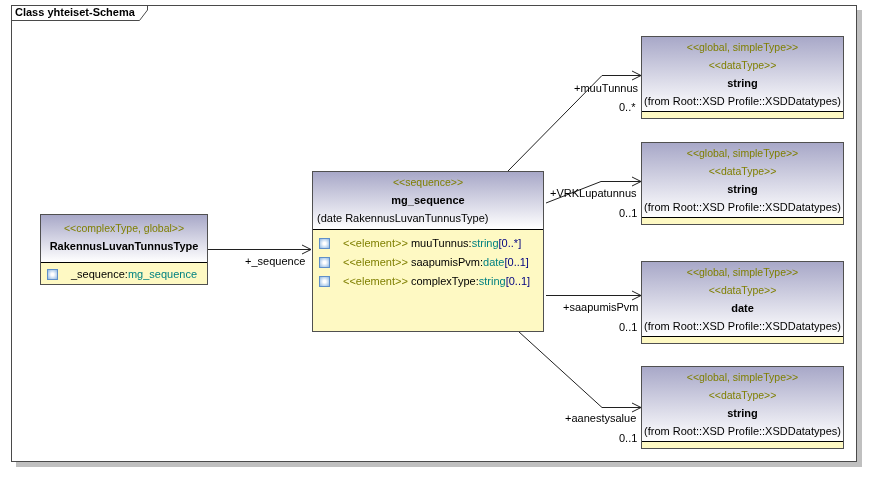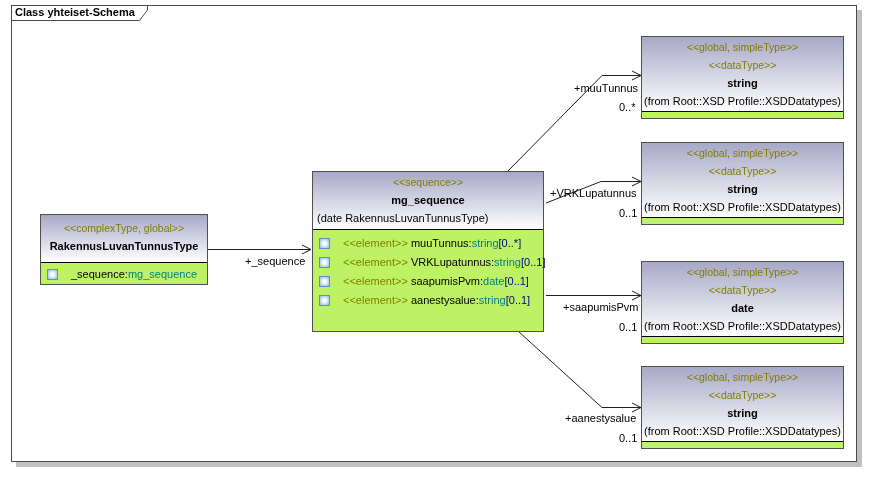--- a/index.html
+++ b/index.html
@@ -4,21 +4,21 @@
 <style>
   html, body { margin: 0; padding: 0; background: #ffffff; }
   body { width: 884px; height: 483px; position: relative; overflow: hidden;
          font-family: "Liberation Sans", sans-serif; font-size: 11px; color: #000; }
   .frame-shadow { position: absolute; left: 16px; top: 10px; width: 846px; height: 457px; background: #c0c0c0; }
   .frame { position: absolute; left: 11px; top: 5px; width: 844px; height: 455px; background: #fff; border: 1px solid #4a4a4a; }
   .frame-tab { position: absolute; left: 11px; top: 5px; height: 15px; }
   .frame-tab svg { position: absolute; left: 0; top: 0; }
   .frame-tab-label { position: absolute; left: 4px; top: 1px; font-weight: bold; font-size: 11px; white-space: nowrap; }
   .conn { position: absolute; left: 0; top: 0; }
-  .box { position: absolute; border: 1px solid #505050; background: #bef264; box-sizing: border-box; }
+  .box { position: absolute; border: 1px solid #505050; background: #fef9c3; box-sizing: border-box; }
   .box-head { background: linear-gradient(#a8a8c8, #ffffff); border-bottom: 1px solid #000; text-align: center; box-sizing: border-box; }
   .stereo { color: #7f7f00; font-size: 10.5px; line-height: 18px; white-space: nowrap; }
   .cname { font-weight: bold; font-size: 11px; line-height: 18px; white-space: nowrap; }
   .from { font-size: 11px; line-height: 18px; white-space: nowrap; }
   .attr { position: relative; height: 19px; line-height: 19px; white-space: nowrap; font-size: 11px; }
   .attr-icon { position: absolute; left: 6px; top: 4px; width: 11px; height: 11px; box-sizing: border-box;
                border: 1px solid #5f8fc8; background: radial-gradient(#ffffff 20%, #9cc0e6 90%); }
   .attr-text { position: absolute; left: 30px; top: 0; }
   .st { color: #7f7f00; }
   .tp { color: #008080; }
@@ -91,29 +91,25 @@
     <div class="cname">mg_sequence</div>
     <div class="from" style="text-align:left; padding-left:4px;">(date RakennusLuvanTunnusType)</div>
   </div>
   <div style="padding-top:4px;">
     <div class="attr">
       <span class="attr-icon"></span>
       <span class="attr-text"><span class="st">&lt;&lt;element&gt;&gt;</span><span> muuTunnus</span><span>:</span><span class="tp">string</span><span class="mult">[0..*]</span></span>
     </div>
     <div class="attr">
       <span class="attr-icon"></span>
-      <span class="attr-text"><span class="st">&lt;&lt;element&gt;&gt;</span><span> VRKLupatunnus</span><span>:</span><span class="tp">string</span><span class="mult">[0..1]</span></span>
-    </div>
-    <div class="attr">
-      <span class="attr-icon"></span>
       <span class="attr-text"><span class="st">&lt;&lt;element&gt;&gt;</span><span> saapumisPvm</span><span>:</span><span class="tp">date</span><span class="mult">[0..1]</span></span>
     </div>
     <div class="attr">
       <span class="attr-icon"></span>
-      <span class="attr-text"><span class="st">&lt;&lt;element&gt;&gt;</span><span> aanestysalue</span><span>:</span><span class="tp">string</span><span class="mult">[0..1]</span></span>
+      <span class="attr-text"><span class="st">&lt;&lt;element&gt;&gt;</span><span> complexType</span><span>:</span><span class="tp">string</span><span class="mult">[0..1]</span></span>
     </div>
   </div>
 </div>
 
 <div class="box" style="left:641px; top:36px; width:203px; height:83px;">
   <div class="box-head" style="height:75px; padding-top:1px;">
     <div class="stereo">&lt;&lt;global, simpleType&gt;&gt;</div>
     <div class="stereo">&lt;&lt;dataType&gt;&gt;</div>
     <div class="cname">string</div>
     <div class="from">(from Root::XSD Profile::XSDDatatypes)</div>

